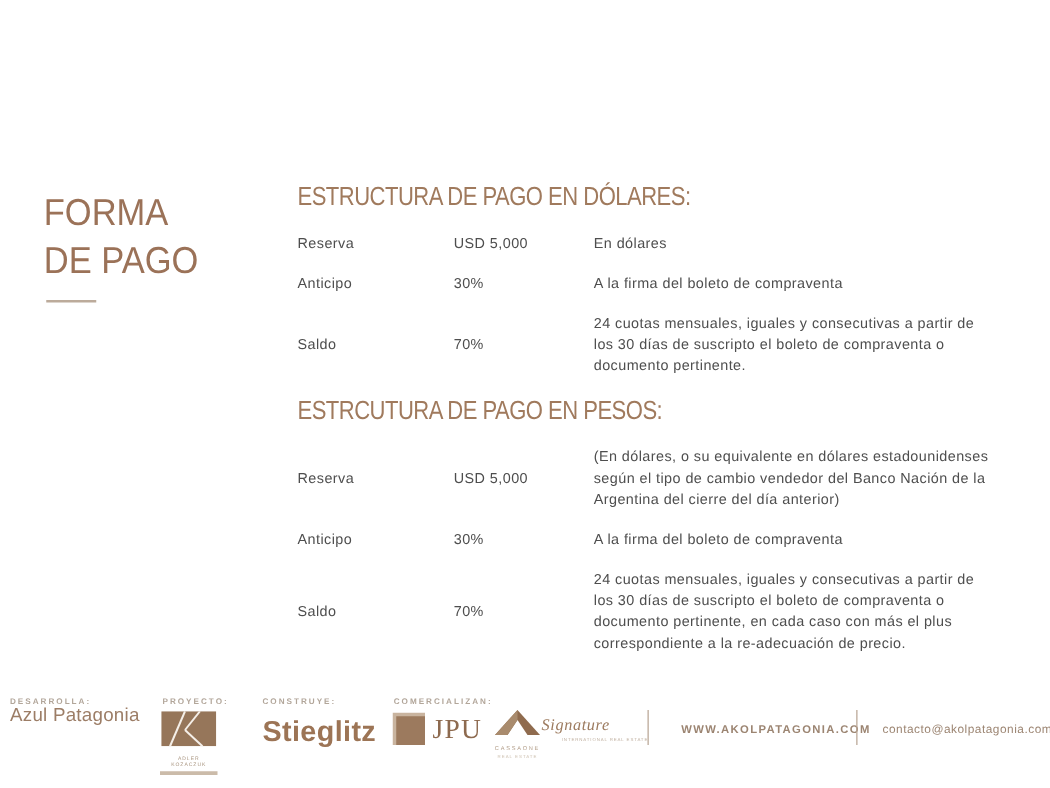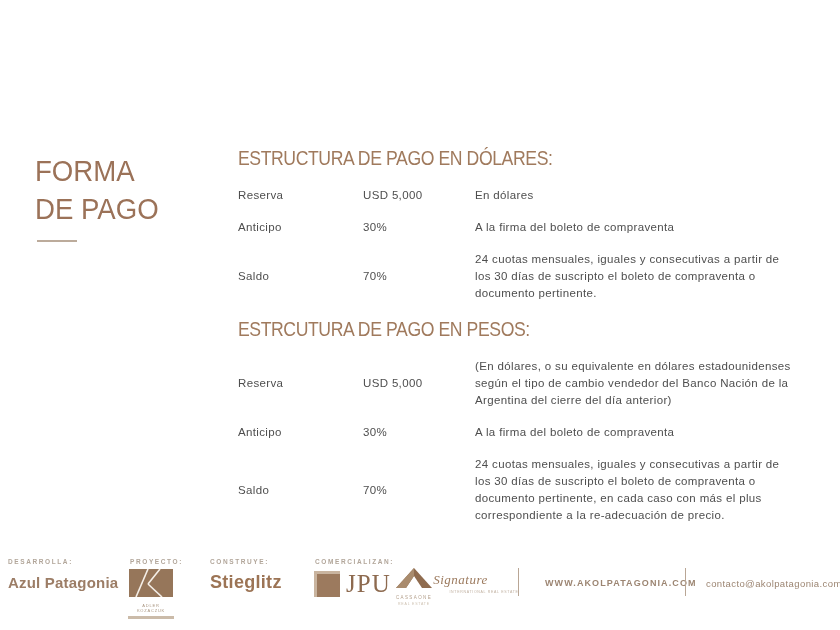--- a/index.html
+++ b/index.html
@@ -45,30 +45,30 @@
   .pay-row span {
     font-size:11.5px; line-height:17px; color:#4e4e4e; letter-spacing:0.35px;
   }
 
   
   .footer { position:absolute; left:0; top:552px; width:840px; height:78px; }
   .f-label {
     position:absolute; font-size:6.5px; letter-spacing:1.6px; color:#b2a69a;
     font-weight:700; top:6px;
   }
-  .f-azul  { position:absolute; left:8px;  top:22px; font-size:15px; font-weight:700; color:#9c7d66; letter-spacing:0.2px; }
-  .f-stieg { position:absolute; left:210px; top:20px; font-size:18px; font-weight:700; color:#9c7455; letter-spacing:0.3px; }
+  .f-azul  { position:absolute; left:8px;  top:12px; font-size:15px; font-weight:400; color:#9c7d66; letter-spacing:0.2px; }
+  .f-stieg { position:absolute; left:210px; top:20px; font-size:23px; font-weight:700; color:#9c7455; letter-spacing:0.3px; }
 
   .f-klogo { position:absolute; left:128px; top:17px; width:46px; text-align:center; }
   .f-klogo .kcaption { font-size:4px; letter-spacing:0.8px; color:#a8947f; margin-top:2px; }
   .f-klogo .kbar { height:3px; background:#cbbba9; margin-top:3px; }
 
   .f-jpu { position:absolute; left:314px; top:18px; display:flex; align-items:center; }
   .f-jpu .jpu-text {
-    font-family:"Liberation Serif", serif; font-size:25px; color:#8d6a4f;
+    font-family:"Liberation Serif", serif; font-size:22px; color:#8d6a4f;
     letter-spacing:1px; margin-left:6px;
   }
 
   .f-cass { position:absolute; left:392px; top:16px; width:44px; text-align:center; }
   .f-cass .ccaption  { font-size:4.5px; letter-spacing:1.4px; color:#b4a08c; margin-top:3px; }
   .f-cass .ccaption2 { font-size:3.5px; letter-spacing:0.8px; color:#cfc2b2; margin-top:2px; }
 
   .f-sig { position:absolute; left:449px; top:20px; width:70px; text-align:center; }
   .f-sig .sig-line { display:flex; align-items:center; justify-content:center;gap:44px; }
   .f-sig .sig-text {

